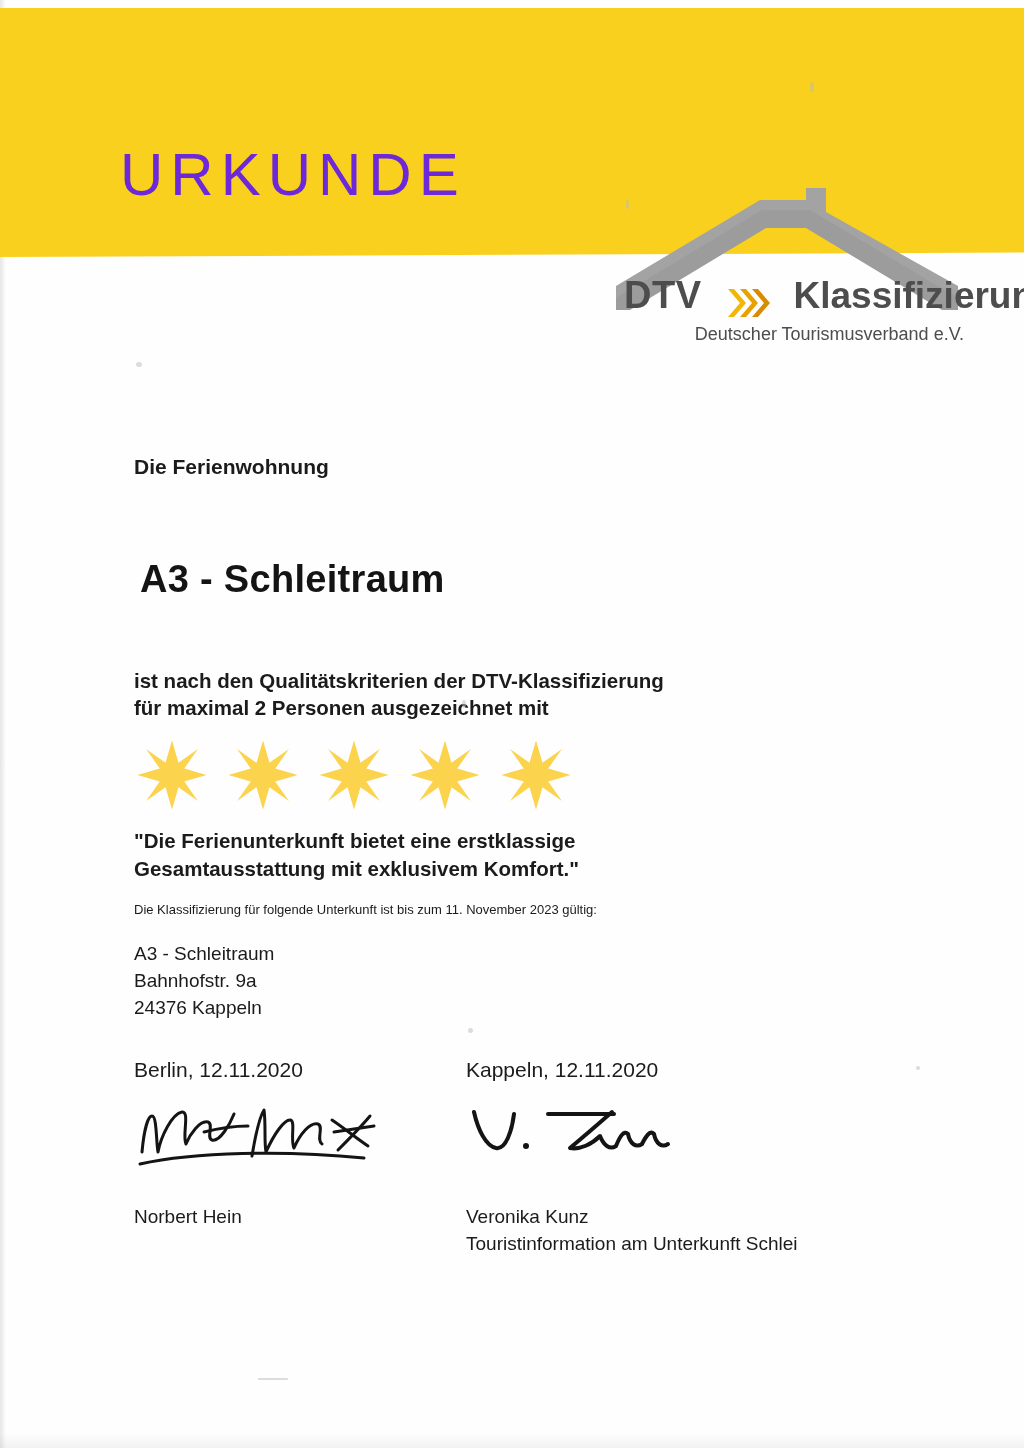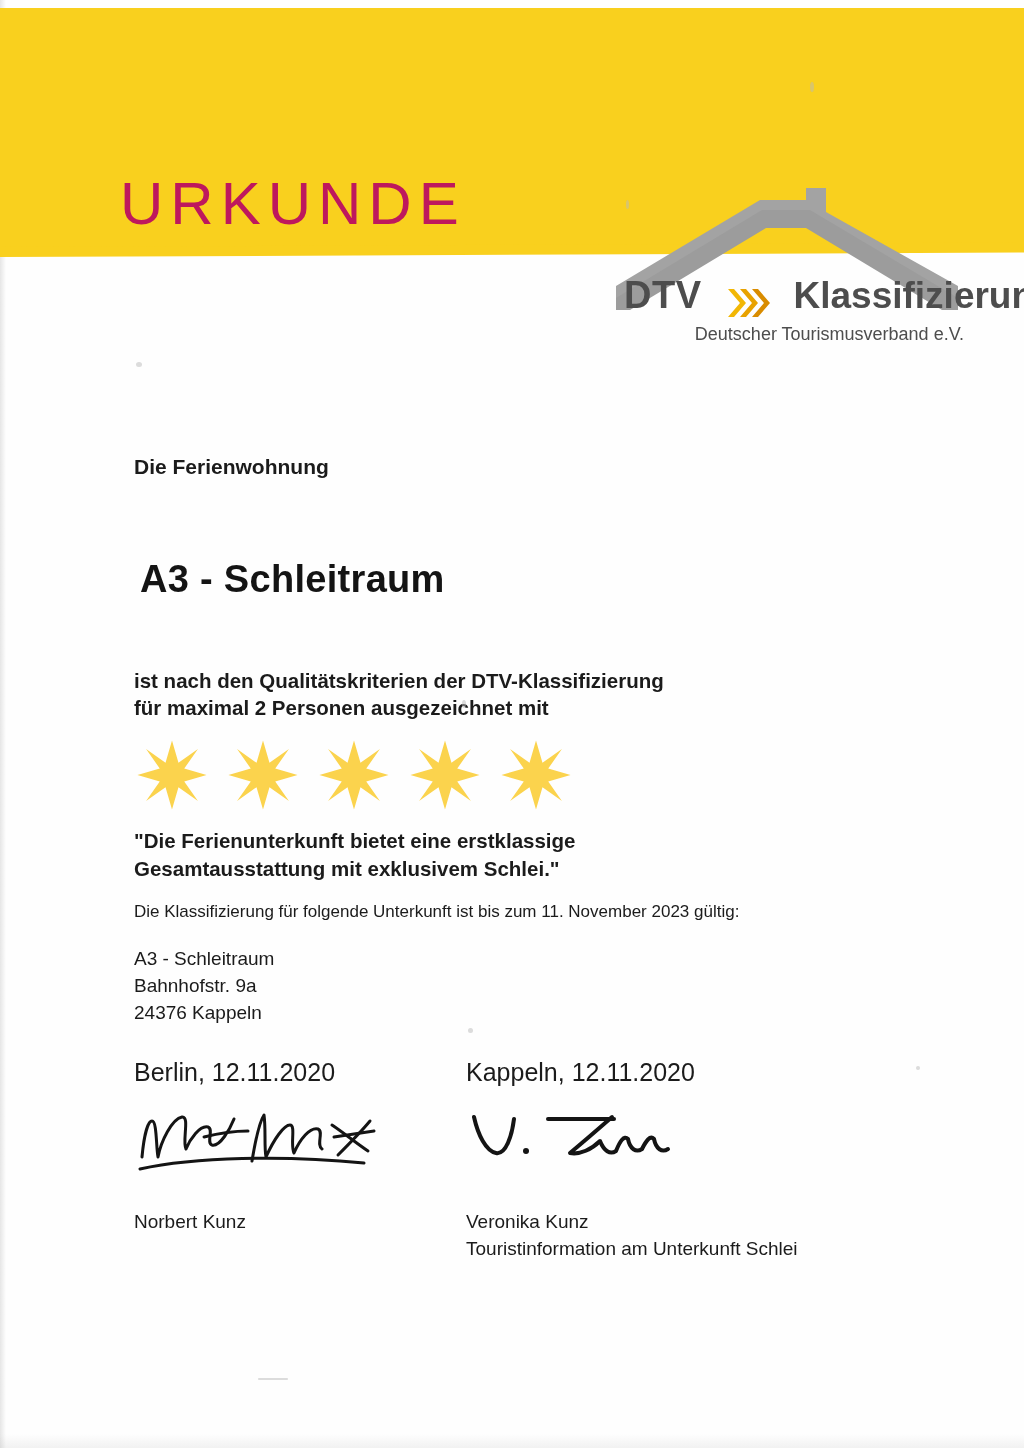--- a/index.html
+++ b/index.html
@@ -39,25 +39,24 @@
     background: #f9d01e;
     transform: skewY(-0.25deg);
     transform-origin: left bottom;
   }
   .urkunde-title {
     position: absolute;
     left: 120px;
     top: 140px;
     font-size: 60px;
     letter-spacing: 7px;
-    color: #be185d;
+    color: #6d28d9;
     font-weight: 400;
     font-family: "Liberation Sans", sans-serif;
     z-index: 3;
-    margin-top: 29px;
   }
 
   
   .logo-wrap {
     position: absolute;
     right: 54px;
     top: 178px;
     width: 360px;
     height: 180px;
     z-index: 4;
@@ -147,21 +146,21 @@
 
   .quote {
     margin: 16px 0 0 0;
     font-size: 20.5px;
     font-weight: bold;
     line-height: 1.35;
     color: #1b1b1b;
   }
   .validity {
     margin: 20px 0 0 0;
-    font-size: 17px;
+    font-size: 13px;
     color: #1b1b1b;
   }
   .address {
     margin: 24px 0 0 0;
     font-size: 19px;
     line-height: 1.42;
     color: #1b1b1b;
   }
 
   
@@ -172,21 +171,21 @@
     width: 800px;
     height: 260px;
   }
   .sign-col {
     position: absolute;
     top: 0;
   }
   .sign-col.left { left: 0; width: 330px; }
   .sign-col.right { left: 332px; width: 450px; }
   .sign-place {
-    font-size: 25px;
+    font-size: 21px;
     color: #1b1b1b;
     margin: 0;
   }
   .sign-mark {
     height: 86px;
     margin-top: 8px;
   }
   .sign-name {
     font-size: 19px;
     line-height: 1.42;
@@ -272,21 +271,21 @@
       <svg class="star" viewBox="0 0 100 100">
           <path d="M50 2 L59 33 L86 14 L67 41 L98 50 L67 59 L86 86 L59 67 L50 98 L41 67 L14 86 L33 59 L2 50 L33 41 L14 14 L41 33 Z" fill="#fbd34d"></path>
         </svg>
       <svg class="star" viewBox="0 0 100 100">
           <path d="M50 2 L59 33 L86 14 L67 41 L98 50 L67 59 L86 86 L59 67 L50 98 L41 67 L14 86 L33 59 L2 50 L33 41 L14 14 L41 33 Z" fill="#fbd34d"></path>
         </svg>
     </div>
 
     <div class="quote">
       <div>"Die Ferienunterkunft bietet eine erstklassige</div>
-      <div>Gesamtausstattung mit exklusivem Schlei."</div>
+      <div>Gesamtausstattung mit exklusivem Komfort."</div>
     </div>
 
     <p class="validity">Die Klassifizierung für folgende Unterkunft ist bis zum 11. November 2023 gültig:</p>
 
     <div class="address">
       <div>A3 - Schleitraum</div>
       <div>Bahnhofstr. 9a</div>
       <div>24376 Kappeln</div>
     </div>
   </div>
@@ -300,21 +299,21 @@
           <path d="M8 62 C10 40 14 26 18 26 C23 26 22 52 24 62 C27 46 38 24 48 22 C56 21 48 46 52 54 C56 44 66 30 74 32 C80 34 72 48 78 50 C86 52 96 34 100 24"></path>
           <path d="M70 42 C86 38 100 36 114 36"></path>
           <path d="M118 66 C122 42 126 26 130 20 C132 34 130 52 132 62 C140 44 150 30 156 30 C162 30 156 50 160 58 C166 44 176 32 184 34 C190 36 182 50 188 54"></path>
           <path d="M198 30 C210 38 222 48 234 56"></path>
           <path d="M236 26 C226 38 214 50 204 60"></path>
           <path d="M200 42 C214 40 226 38 240 36"></path>
           <path d="M6 74 C60 62 150 60 230 68"></path>
         </g>
       </svg>
       <div class="sign-name">
-        <div>Norbert Kunz</div>
+        <div>Norbert Hein</div>
       </div>
     </div>
 
     <div class="sign-col right">
       <p class="sign-place">Kappeln, 12.11.2020</p>
       <svg class="sign-mark" viewBox="0 0 300 86" width="300" height="86">
         <g fill="none" stroke="#141414" stroke-width="4" stroke-linecap="round" stroke-linejoin="round">
           <path d="M8 22 C12 40 20 56 30 58 C40 60 46 40 48 24"></path>
           <circle cx="60" cy="56" r="3" fill="#141414" stroke="none"></circle>
           <path d="M82 24 C104 24 126 24 148 24"></path>

